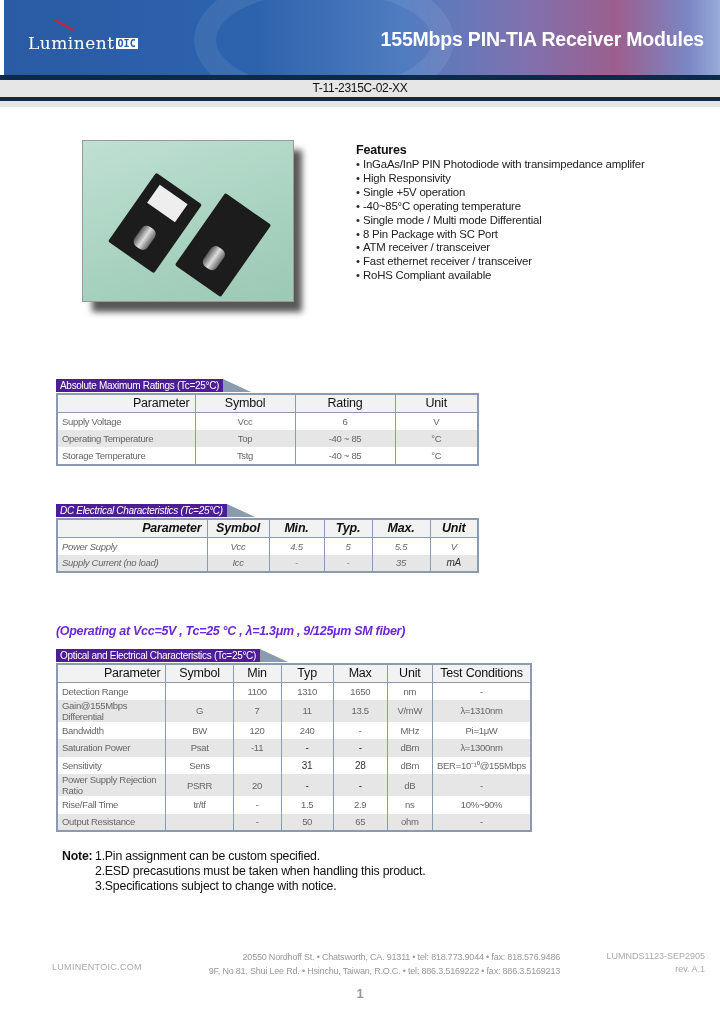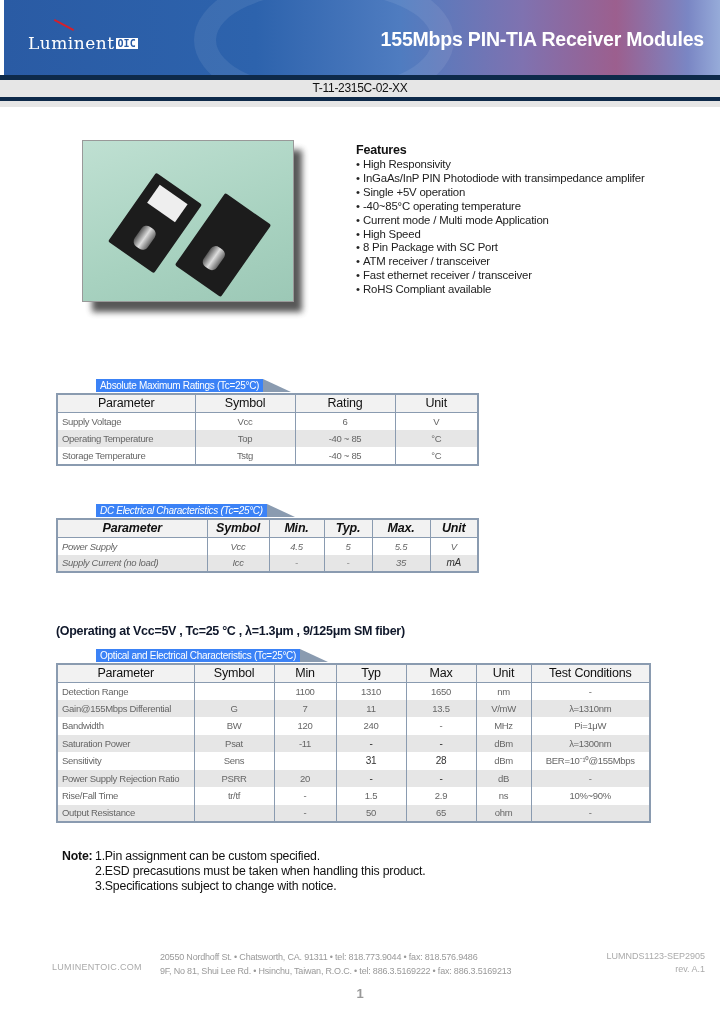--- a/index.html
+++ b/index.html
@@ -27,43 +27,43 @@
   .mod2 { left: 112px; top: 60px; width: 56px; height: 88px; transform: rotate(35deg); }
   .mod .label { position: absolute; left: 10px; top: 8px; width: 34px; height: 22px; background: #eee; }
   .mod .lens { position: absolute; left: 20px; top: 48px; width: 16px; height: 24px; background: linear-gradient(90deg, #555, #ddd, #666); border-radius: 6px; }
 
   .features { position: absolute; left: 356px; top: 143px; width: 330px; }
   .features h3 { font-family: "Liberation Sans", sans-serif; font-size: 12.5px; font-weight: bold; color: #111; margin-bottom: 1px; letter-spacing: -0.2px; }
   .features li { list-style: none; font-family: "Liberation Sans", sans-serif; font-size: 11.4px; line-height: 13.9px; color: #222; letter-spacing: -0.2px; }
   .features li .b { display: inline-block; width: 7px; }
 
   .tbl-wrap { position: absolute; }
-  .tab { display: inline-block; position: relative; background: #3b82f6; color: #fff; font-family: "Liberation Sans", sans-serif;
-    font-size: 10px; height: 13px; line-height: 13px; padding: 0 4px; letter-spacing: -0.3px; margin-left: 40px; }
+  .tab { display: inline-block; position: relative; background: #4c1d95; color: #fff; font-family: "Liberation Sans", sans-serif;
+    font-size: 10px; height: 13px; line-height: 13px; padding: 0 4px; letter-spacing: -0.3px; }
   .tab::after { content: ""; position: absolute; right: -28px; top: 0; width: 0; height: 0; border-bottom: 13px solid #8a9bb0; border-right: 28px solid transparent; }
   .tbl { border-collapse: collapse; border: 2px solid #8a9bb0; font-family: "Liberation Sans", sans-serif; width: 100%; }
   .tbl th { font-size: 12.5px; font-weight: normal; color: #111; height: 18px; border-left: 1px solid #8a9bb0; padding: 0 5px; background: #f2f2f2; letter-spacing: -0.2px; }
   .tbl th.bold { font-weight: bold; }
-  .tbl th:first-child { text-align: center; border-left: none; }
+  .tbl th:first-child { text-align: right; border-left: none; }
   .tbl td { font-size: 9.5px; color: #666; height: 17.5px; border-left: 1px solid #8a9bb0; text-align: center; padding: 0 4px; letter-spacing: -0.3px; }
   .tbl td:first-child { text-align: left; border-left: none; }
   .tbl tr:nth-child(odd) td { background: #e6e6e6; }
   .tbl tr:nth-child(even) td { background: #ffffff; }
   .tbl td.dark { color: #333; font-size: 10px; }
   .headrow th { border-bottom: 1px solid #8a9bb0; }
 
-  .operating { position: absolute; left: 56px; top: 624px; font-family: "Liberation Sans", sans-serif; font-size: 12.5px; font-weight: bold; color: #0f172a; letter-spacing: -0.3px; }
+  .operating { position: absolute; left: 56px; top: 624px; font-family: "Liberation Sans", sans-serif; font-size: 12.5px; font-weight: bold; color: #6d28d9; letter-spacing: -0.3px; font-style: italic; }
 
   .notes { position: absolute; left: 62px; top: 849px; font-family: "Liberation Sans", sans-serif; font-size: 12.3px; color: #111; line-height: 15px; letter-spacing: -0.2px; }
   .notes .row { display: flex; }
   .notes .lbl { width: 33px; font-weight: bold; }
   .notes .ind { padding-left: 33px; }
 
   .footer-site { position: absolute; left: 52px; top: 962px; font-size: 9px; color: #aaa; letter-spacing: 0.3px; font-family: "Liberation Sans", sans-serif; }
-  .footer-addr { position: absolute; left: 160px; top: 950px; width: 400px; text-align: left; font-size: 9px; color: #999; line-height: 14px; font-family: "Liberation Sans", sans-serif; letter-spacing: -0.2px; }
+  .footer-addr { position: absolute; left: 160px; top: 950px; width: 400px; text-align: right; font-size: 9px; color: #999; line-height: 14px; font-family: "Liberation Sans", sans-serif; letter-spacing: -0.2px; }
   .footer-doc { position: absolute; right: 15px; top: 950px; text-align: right; font-size: 9px; color: #aaa; line-height: 13px; font-family: "Liberation Sans", sans-serif; }
   .page-num { position: absolute; left: 0; width: 720px; top: 986px; text-align: center; font-size: 13px; font-weight: bold; color: #999; font-family: "Liberation Sans", sans-serif; }
 </style>
 </head>
 <body>
 
 <div class="header">
   <div class="swirl"></div>
   <div class="logo">
     <span class="swoosh"></span>
@@ -84,26 +84,25 @@
       </div>
     <div class="mod mod2">
         <div class="lens"></div>
       </div>
   </div>
 </div>
 
 <div class="features">
   <h3>Features</h3>
   <ul>
+    <li><span class="b">•</span><span>InGaAs/InP PIN Photodiode with transimpedance amplifer</span></li>
     <li><span class="b">•</span><span>High Responsivity</span></li>
-    <li><span class="b">•</span><span>InGaAs/InP PIN Photodiode with transimpedance amplifer</span></li>
     <li><span class="b">•</span><span>Single +5V operation</span></li>
     <li><span class="b">•</span><span>-40~85°C operating temperature</span></li>
-    <li><span class="b">•</span><span>Current mode / Multi mode Application</span></li>
-    <li><span class="b">•</span><span>High Speed</span></li>
+    <li><span class="b">•</span><span>Single mode / Multi mode Differential</span></li>
     <li><span class="b">•</span><span>8 Pin Package with SC Port</span></li>
     <li><span class="b">•</span><span>ATM receiver / transceiver</span></li>
     <li><span class="b">•</span><span>Fast ethernet receiver / transceiver</span></li>
     <li><span class="b">•</span><span>RoHS Compliant available</span></li>
   </ul>
 </div>
 
 <div class="tbl-wrap" style="left:56px; top:374px; width:423px;">
   <div class="tab">Absolute Maximum Ratings (Tc=25°C)</div>
   <table class="tbl">
@@ -177,21 +176,21 @@
           <td>-</td>
           <td>35</td>
           <td class="dark">mA</td>
     </tr>
   </tbody>
     </table>
 </div>
 
 <div class="operating">(Operating at Vcc=5V , Tc=25 °C , λ=1.3μm , 9/125μm SM fiber)</div>
 
-<div class="tbl-wrap" style="left:56px; top:644px; width:595px;">
+<div class="tbl-wrap" style="left:56px; top:644px; width:476px;">
   <div class="tab">Optical and Electrical Characteristics  (Tc=25°C)</div>
   <table class="tbl">
     <colgroup>
         <col style="width:137px">
         <col style="width:80px">
         <col style="width:62px">
         <col style="width:70px">
         <col style="width:70px">
         <col style="width:55px">
         <col>

